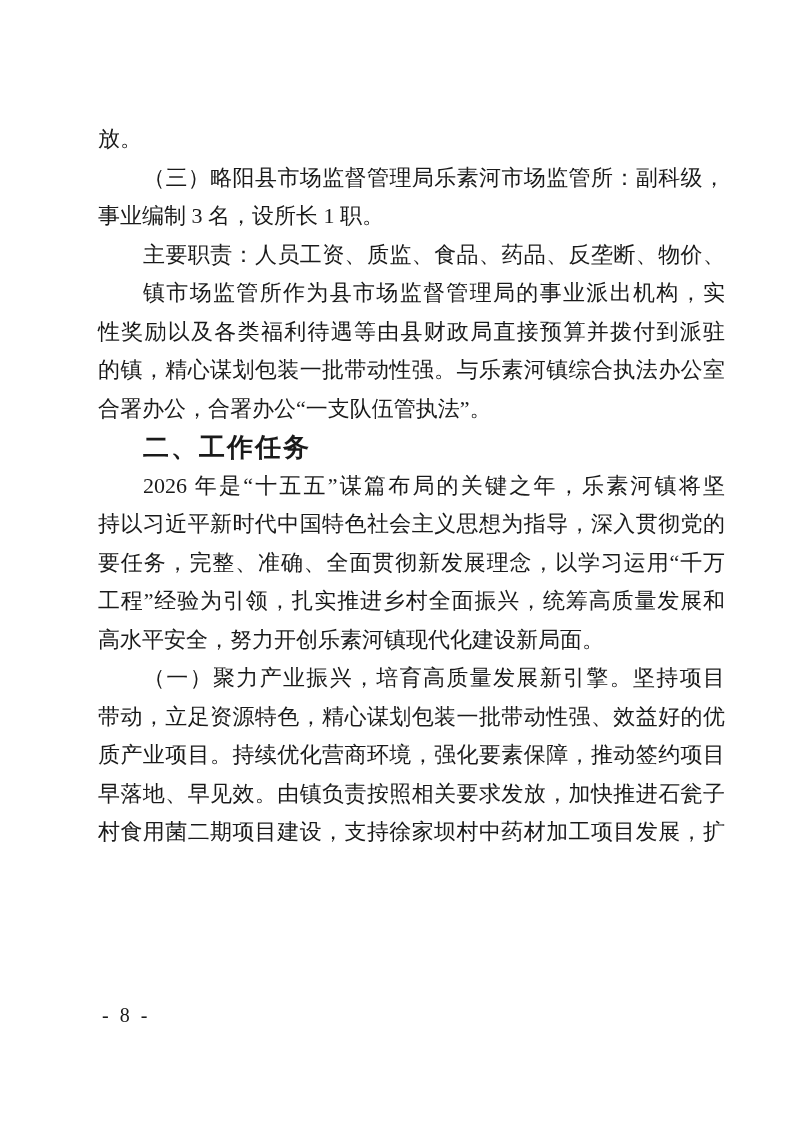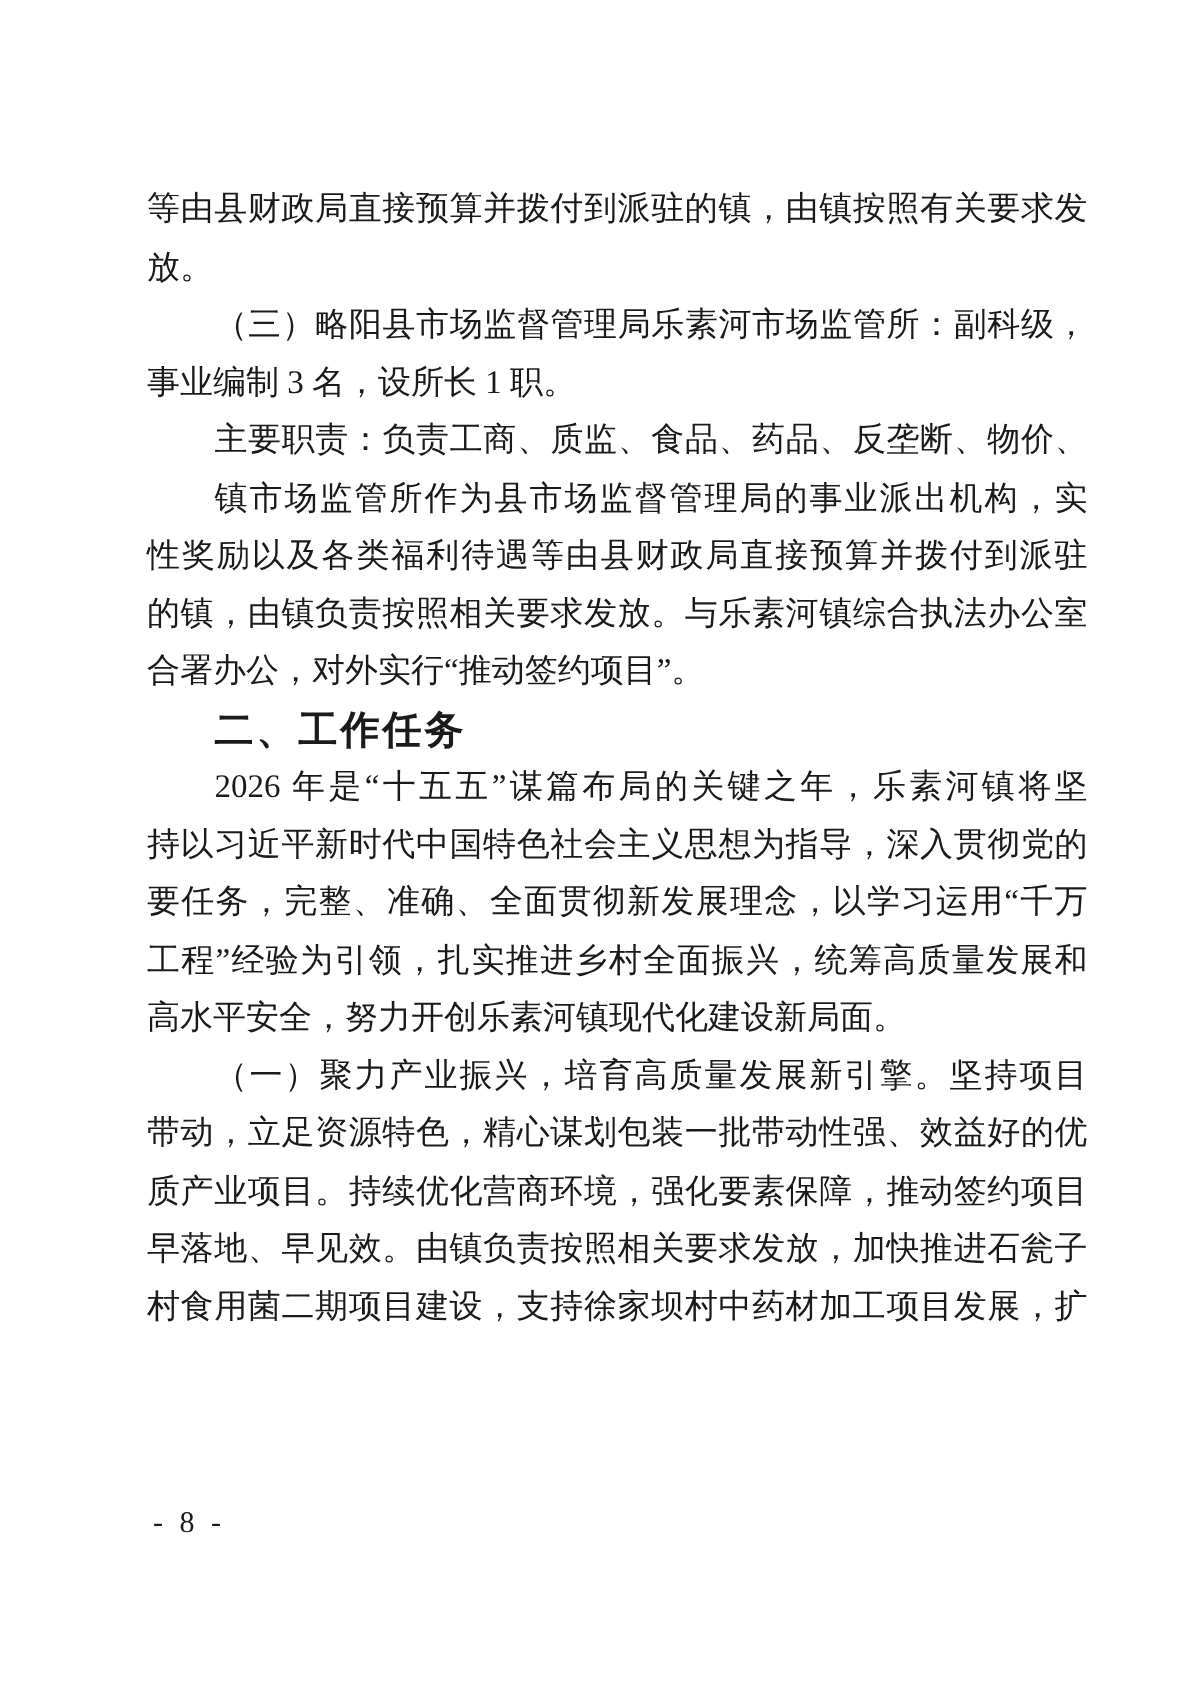--- a/index.html
+++ b/index.html
@@ -51,29 +51,28 @@
     font-size: 20px;
     letter-spacing: 3px;
     color: #1a1a1a;
   }
 </style>
 </head>
 <body>
 
 <div class="page">
   <div class="content" id="document-body">
-      <div class="line fill">等由县财政局直接预算并拨付到派驻的镇，由镇按照有关要求发</div>
       <div class="line">放。</div>
       <div class="line indent fill">（三）略阳县市场监督管理局乐素河市场监管所：副科级，</div>
       <div class="line">事业编制 3 名，设所长 1 职。</div>
-      <div class="line indent fill">主要职责：负责工商、质监、食品、药品、反垄断、物价、</div>
+      <div class="line indent fill">主要职责：人员工资、质监、食品、药品、反垄断、物价、</div>
       <div class="line indent fill">镇市场监管所作为县市场监督管理局的事业派出机构，实</div>
       <div class="line fill">性奖励以及各类福利待遇等由县财政局直接预算并拨付到派驻</div>
-      <div class="line fill">的镇，由镇负责按照相关要求发放。与乐素河镇综合执法办公室</div>
-      <div class="line">合署办公，对外实行“推动签约项目”。</div>
+      <div class="line fill">的镇，精心谋划包装一批带动性强。与乐素河镇综合执法办公室</div>
+      <div class="line">合署办公，合署办公“一支队伍管执法”。</div>
       <div class="line indent heading">二、工作任务</div>
       <div class="line indent fill">2026 年是“十五五”谋篇布局的关键之年，乐素河镇将坚</div>
       <div class="line fill">持以习近平新时代中国特色社会主义思想为指导，深入贯彻党的</div>
       <div class="line fill">要任务，完整、准确、全面贯彻新发展理念，以学习运用“千万</div>
       <div class="line fill">工程”经验为引领，扎实推进乡村全面振兴，统筹高质量发展和</div>
       <div class="line">高水平安全，努力开创乐素河镇现代化建设新局面。</div>
       <div class="line indent fill">（一）聚力产业振兴，培育高质量发展新引擎。坚持项目</div>
       <div class="line fill">带动，立足资源特色，精心谋划包装一批带动性强、效益好的优</div>
       <div class="line fill">质产业项目。持续优化营商环境，强化要素保障，推动签约项目</div>
       <div class="line fill">早落地、早见效。由镇负责按照相关要求发放，加快推进石瓮子</div>

